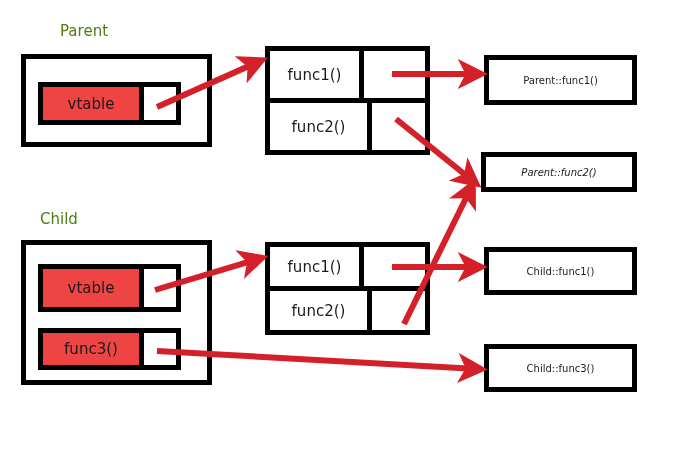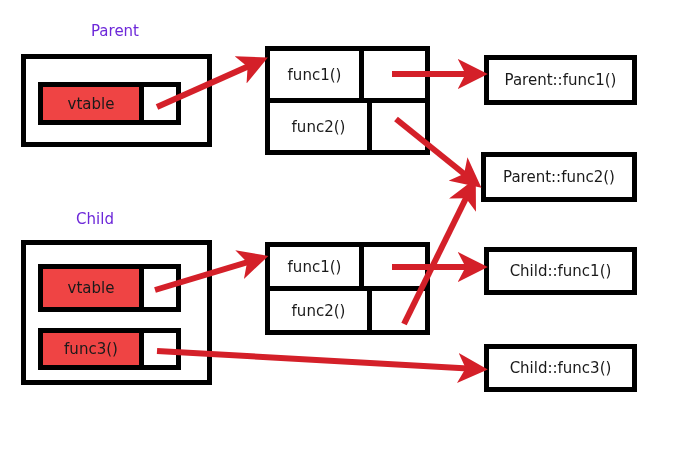--- a/index.html
+++ b/index.html
@@ -33,22 +33,21 @@
   .obj-box {
     position: absolute;
     box-sizing: border-box;
     border: 5px solid #000000;
     background: #ffffff;
     z-index: 2;
   }
   .class-label {
     position: absolute;
     font-size: 15px;
-    color: #6d28d9;
-    text-align: center;
+    color: #4d7c0f;
     white-space: nowrap;
     z-index: 3;
   }
 
   
   .member-row {
     position: absolute;
     box-sizing: border-box;
     border: 5px solid #000000;
     background: #ef4444;
@@ -110,21 +109,21 @@
 
   
   .impl-box {
     position: absolute;
     box-sizing: border-box;
     border: 5px solid #000000;
     background: #ffffff;
     display: flex;
     align-items: center;
     justify-content: center;
-    font-size: 15px;
+    font-size: 10px;
     color: #1a1a1a;
     white-space: nowrap;
     z-index: 2;
   }
 </style>
 </head>
 <body>
 
 <div id="canvas">
 
@@ -170,21 +169,21 @@
       <div class="vtable-cell-ptr"></div>
     </div>
     <div class="vtable-row">
       <div class="vtable-cell-name">func2()</div>
       <div class="vtable-cell-ptr"></div>
     </div>
   </div>
 
   <div class="impl-box" style="left:484px; top:55px; width:153px; height:50px;">Parent::func1()</div>
 
-  <div class="impl-box" style="left:481px; top:152px; width:156px; height:50px;">Parent::func2()</div>
+  <div class="impl-box" style="left:481px; top:152px; width:156px; height:40px;font-style:italic;">Parent::func2()</div>
 
   <div class="impl-box" style="left:484px; top:247px; width:153px; height:48px;">Child::func1()</div>
 
   <div class="impl-box" style="left:484px; top:344px; width:153px; height:48px;">Child::func3()</div>
 
   <svg class="svg-layer arrow-layer" viewBox="0 0 680 453">
     <defs>
       <marker id="ah" markerWidth="5" markerHeight="5" refX="3.2" refY="2.5" orient="auto" markerUnits="strokeWidth">
         <path d="M0,0 L5,2.5 L0,5 L1.3,2.5 Z" fill="#d42029"></path>
       </marker>

